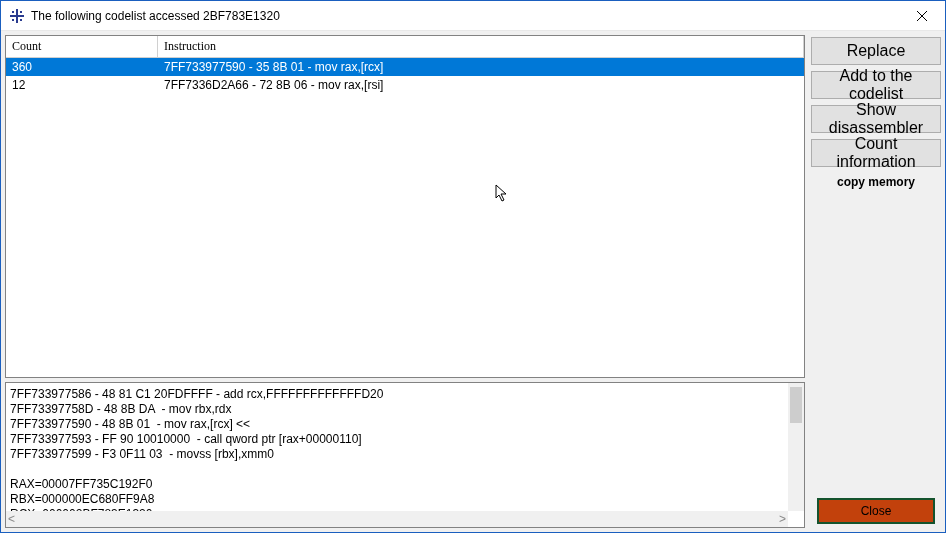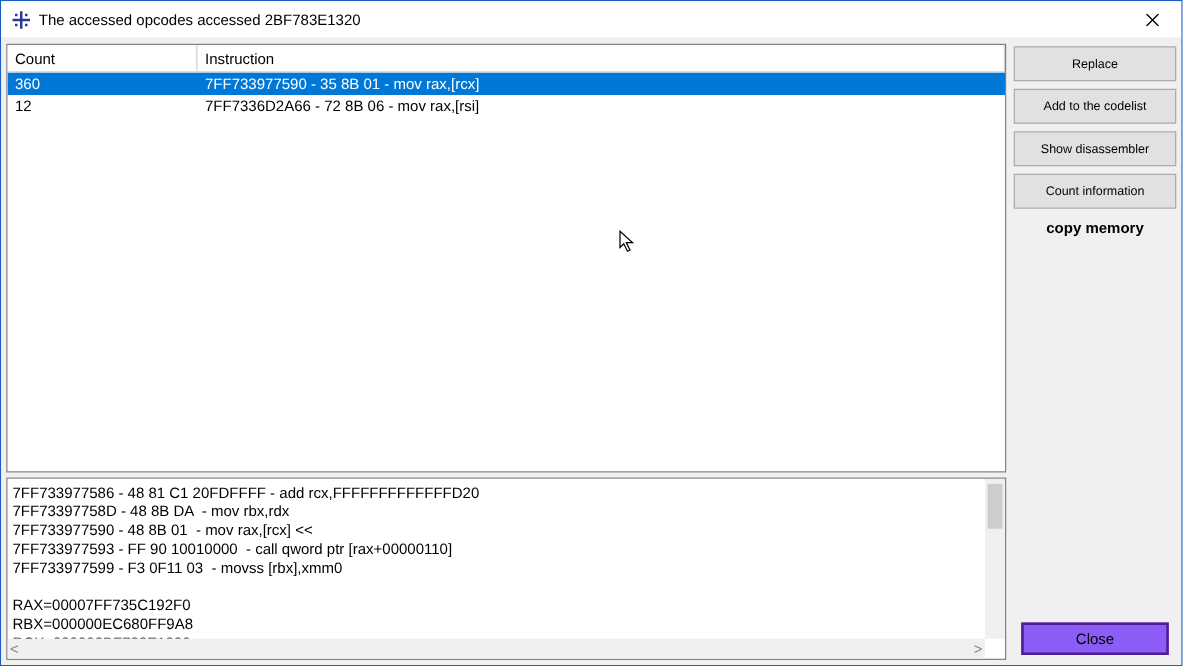--- a/index.html
+++ b/index.html
@@ -40,21 +40,21 @@
   }
   .listpanel { flex: 1; display: flex; flex-direction: column; }
   .detailpanel { height: 146px; position: relative; }
   .headerrow {
     display: flex; align-items: center;
     background: #ffffff; border-bottom: 1px solid #d0d0d0;
     height: 22px; font-weight: 400;
   }
   .headerrow .hcell {
     padding: 3px 6px; border-right: 1px solid #d0d0d0;
-    height: 100%; display: flex; align-items: center;
+    height: 100%; display: flex; align-items: center; font-family: Liberation Serif, serif;
   }
   .hcell.count { width: 152px; }
   .hcell.instr { flex: 1; }
   .rows { flex: 1; overflow: hidden; }
   .row {
     display: flex; align-items: center; height: 18px;
     padding: 0; white-space: nowrap;
   }
   .row.selected { background: #0078d7; color: #ffffff; justify-content: center; }
   .row .rcell { padding: 0 6px; }
@@ -63,27 +63,27 @@
   .rightcol {
     width: 130px; display: flex; flex-direction: column;
     gap: 6px; padding-top: 2px;
   }
   .btn {
     height: 28px; border: 1px solid #adadad;
     background: #e1e1e1;
     display: flex; align-items: center; justify-content: center;
     cursor: default;
     padding: 0 4px; text-align: center;
-    font-size: 10px;
+    font-size: 16px;
   }
   .linklabel { text-align: center; padding: 2px 0; color: #000; font-weight: bold; }
   .rightspacer { flex: 1; }
   .closebtn {
-    height: 26px; border: 2px solid #4c1d95;
-    background: #8b5cf6;
+    height: 26px; border: 2px solid #14532d;
+    background: #c2410c;
     display: flex; align-items: center; justify-content: center;
     margin: 0 6px 4px 6px;
   }
   .detailbody {
     position: absolute; left: 4px; right: 16px; top: 4px; bottom: 16px;
     overflow: hidden; white-space: pre; font-family: Liberation Sans, sans-serif;
     line-height: 15px;
   }
   .vscroll {
     position: absolute; right: 0; top: 0; bottom: 16px; width: 16px;
@@ -112,21 +112,21 @@
     <span class="icon">
       <svg width="16" height="16" viewBox="0 0 16 16">
         <rect x="1" y="7" width="14" height="2" fill="#2a3b8f"></rect>
         <rect x="7" y="1" width="2" height="14" fill="#2a3b8f"></rect>
         <rect x="3" y="3" width="2" height="2" fill="#2a3b8f"></rect>
         <rect x="11" y="3" width="2" height="2" fill="#2a3b8f"></rect>
         <rect x="3" y="11" width="2" height="2" fill="#2a3b8f"></rect>
         <rect x="11" y="11" width="2" height="2" fill="#2a3b8f"></rect>
       </svg>
     </span>
-    <span class="title">The accessed opcodes accessed 2BF783E1320</span>
+    <span class="title">The following codelist accessed 2BF783E1320</span>
     <div class="close">
       <svg width="10" height="10" viewBox="0 0 10 10">
           <path d="M0 0 L10 10 M10 0 L0 10" stroke="#000" stroke-width="1"></path>
         </svg>
     </div>
   </div>
 
   <div class="client">
     <div class="leftcol">
 

